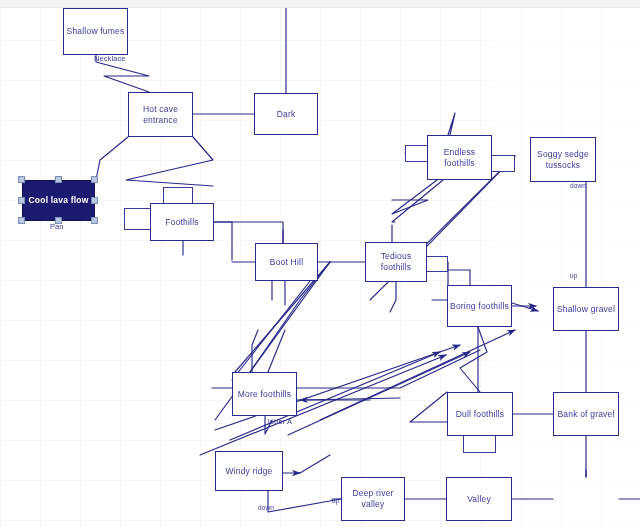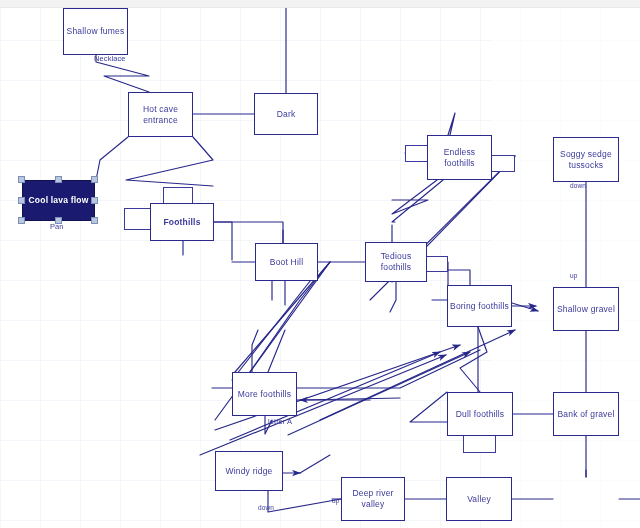--- a/index.html
+++ b/index.html
@@ -235,33 +235,33 @@
 
   <div class="handle" style="left:18px;top:176px;"></div>
   <div class="handle" style="left:55px;top:176px;"></div>
   <div class="handle" style="left:91px;top:176px;"></div>
   <div class="handle" style="left:18px;top:197px;"></div>
   <div class="handle" style="left:91px;top:197px;"></div>
   <div class="handle" style="left:18px;top:217px;"></div>
   <div class="handle" style="left:55px;top:217px;"></div>
   <div class="handle" style="left:91px;top:217px;"></div>
 
-  <div class="node" style="left:150px;top:203px;width:64px;height:38px;font-weight:bold;">
+  <div class="node" style="left:150px;top:203px;width:64px;height:38px;">
     <span class="lbl">Foothills</span>
   </div>
   <div class="node" style="left:255px;top:243px;width:63px;height:38px;">
     <span class="lbl">Boot Hill</span>
   </div>
   <div class="node" style="left:365px;top:242px;width:62px;height:40px;">
     <span class="lbl">Tedious foothills</span>
   </div>
   <div class="node" style="left:427px;top:135px;width:65px;height:45px;">
     <span class="lbl">Endless foothills</span>
   </div>
-  <div class="node" style="left:553px;top:137px;width:66px;height:45px;">
+  <div class="node" style="left:530px;top:137px;width:66px;height:45px;">
     <span class="lbl">Soggy sedge tussocks</span>
   </div>
   <div class="node" style="left:447px;top:285px;width:65px;height:42px;">
     <span class="lbl">Boring foothills</span>
   </div>
   <div class="node" style="left:553px;top:287px;width:66px;height:44px;">
     <span class="lbl">Shallow gravel</span>
   </div>
   <div class="node" style="left:232px;top:372px;width:65px;height:44px;">
     <span class="lbl">More foothills</span>

